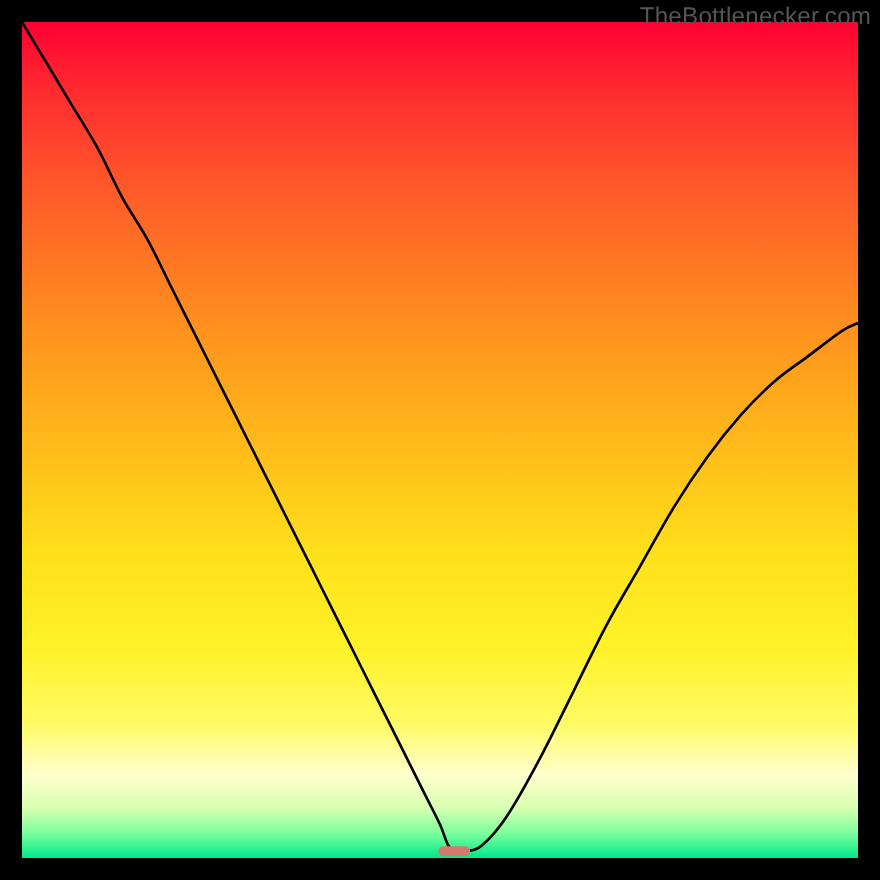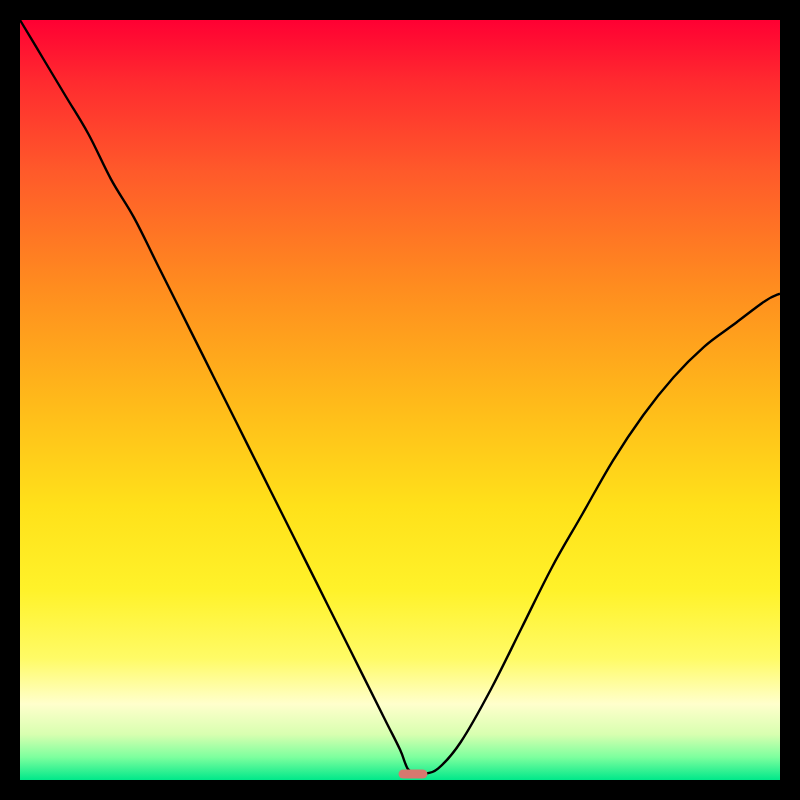--- a/index.html
+++ b/index.html
@@ -69,13 +69,14 @@
 </head>
 <body>
 
 <div class="frame">
   <div class="plot-area">
     <svg viewBox="0 0 760 760">
       <path id="curve-path" class="curve" d="M0.0,0.0 C4.1,6.8 14.6,24.3 22.8,38.0 C31.0,51.7 37.4,62.3 45.6,76.0 C53.8,89.7 60.2,99.0 68.4,114.0 C76.6,129.0 83.0,144.6 91.2,159.6 C99.4,174.6 105.8,182.6 114.0,197.6 C122.2,212.6 128.6,226.8 136.8,243.2 C145.0,259.6 151.4,272.4 159.6,288.8 C167.8,305.2 174.2,318.0 182.4,334.4 C190.6,350.8 197.0,363.6 205.2,380.0 C213.4,396.4 219.8,409.2 228.0,425.6 C236.2,442.0 242.6,454.8 250.8,471.2 C259.0,487.6 265.4,500.4 273.6,516.8 C281.8,533.2 288.2,546.0 296.4,562.4 C304.6,578.8 311.0,591.6 319.2,608.0 C327.4,624.4 333.8,637.2 342.0,653.6 C350.2,670.0 358.0,685.5 364.8,699.2 C371.6,712.9 375.9,720.7 380.0,729.6 C384.1,738.5 384.9,744.2 387.6,748.6 C390.3,753.0 392.5,753.0 395.2,753.9 C397.9,754.9 398.7,754.9 402.8,753.9 C406.9,753.0 411.2,754.3 418.0,748.6 C424.8,742.9 431.2,736.4 440.8,722.0 C450.4,707.6 460.3,689.3 471.2,668.8 C482.1,648.3 490.7,629.9 501.6,608.0 C512.5,586.1 521.1,567.7 532.0,547.2 C542.9,526.7 551.5,513.2 562.4,494.0 C573.3,474.8 581.9,458.6 592.8,440.8 C603.7,423.0 612.3,410.2 623.2,395.2 C634.1,380.2 642.7,369.5 653.6,357.2 C664.5,344.9 673.1,336.4 684.0,326.8 C694.9,317.2 703.5,312.2 714.4,304.0 C725.3,295.8 736.6,286.7 744.8,281.2 C753.0,275.7 757.3,275.0 760.0,273.6"></path>
       <rect id="min-marker" class="marker" rx="5" ry="5" x="378.5" y="749.4" width="28.9" height="9.1"></rect>
     </svg>
   </div>
+  <div class="watermark">TheBottlenecker.com</div>
 </div>
 
 </body></html>

